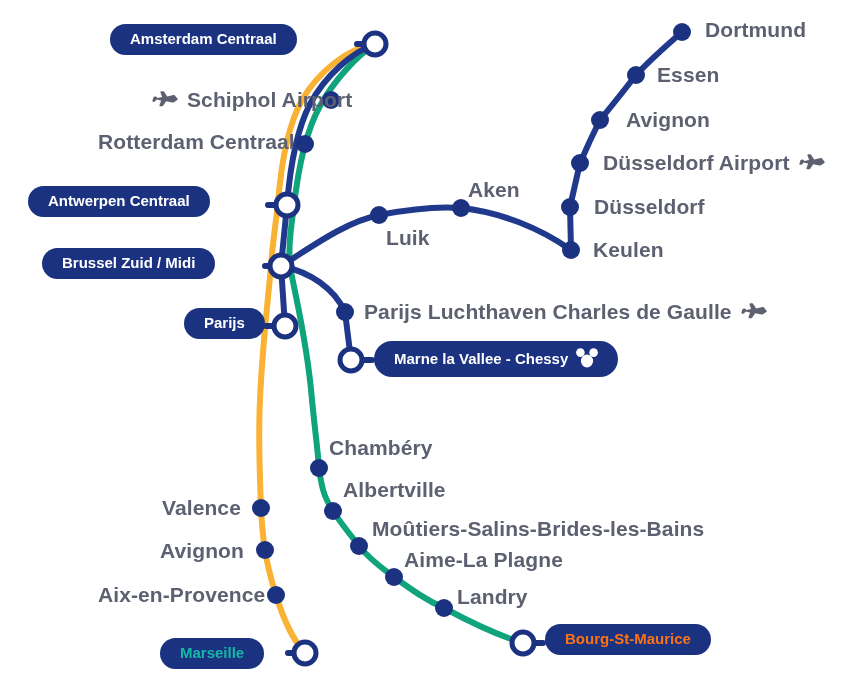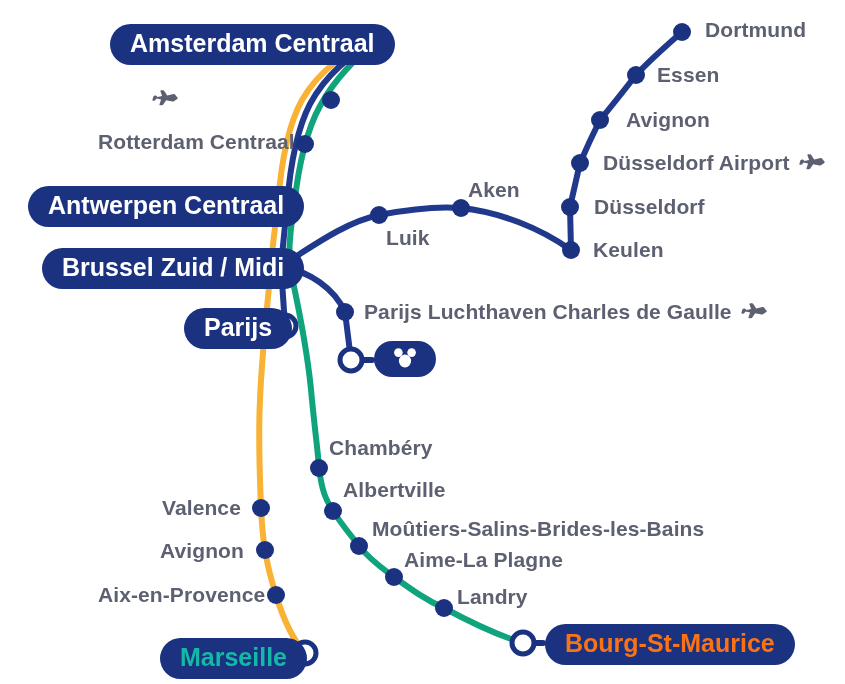--- a/index.html
+++ b/index.html
@@ -38,21 +38,21 @@
   .badge {
     position: absolute;
     display: flex;
     align-items: center;
     gap: 8px;
     background: #1b3281;
     color: #ffffff;
     border-radius: 22px;
     padding: 7px 20px 9px 20px;
     font-family: "Liberation Sans", sans-serif;
-    font-size: 25px;
+    font-size: 15px;
     font-weight: bold;
     white-space: nowrap;
     line-height: 1;
     box-sizing: border-box;
   }
   .badge-text {
     display: inline-block;
   }
   .mickey-icon {
     display: inline-block;
@@ -175,20 +175,21 @@
           <title>Marseille</title>
         </circle>
       </g>
   </svg>
 
   <div id="label-layer">
       <div class="plain-label" style="left: 152px; top: 89px; display: flex; align-items: center; gap: 9px;">
         <svg width="26" height="20" viewBox="0 0 26 20">
           <path fill="#5d6070" d="M25.2 8.3c.6.3.7 1.2.1 1.6l-3.4 2.3c-.4.3-.9.4-1.4.3l-6.3-1.3-3.1 4.6c-.2.3-.5.5-.9.5H8.3c-.6 0-1-.6-.8-1.1l1.6-4.7-4.4-.9-1.6 1.7c-.2.2-.5.4-.8.4H1.2c-.5 0-.9-.5-.8-1l1-3.2c.1-.4.4-.6.8-.7l1.1-.2c.3-.1.6 0 .9.1L5.6 8l4.5-.9L8.5 2.4c-.2-.6.2-1.1.8-1.1h1.9c.4 0 .7.2.9.5l3.1 4.6 6.3-1.3c.5-.1 1 0 1.4.3l2.3 2.9z"></path>
         </svg>
+        <span>Schiphol Airport</span>
       </div>
       <div class="plain-label" style="left: 98px; top: 131px; display: flex; align-items: center; gap: 9px;">
         <span>Rotterdam Centraal</span>
       </div>
       <div class="plain-label" style="left: 705px; top: 19px; display: flex; align-items: center; gap: 9px;">
         <span>Dortmund</span>
       </div>
       <div class="plain-label" style="left: 657px; top: 64px; display: flex; align-items: center; gap: 9px;">
         <span>Essen</span>
       </div>
@@ -252,20 +253,21 @@
       <div class="badge" style="left: 28px; top: 186px; background: rgb(27, 50, 129); color: rgb(255, 255, 255);">
         <span class="badge-text">Antwerpen Centraal</span>
       </div>
       <div class="badge" style="left: 42px; top: 248px; background: rgb(27, 50, 129); color: rgb(255, 255, 255);">
         <span class="badge-text">Brussel Zuid / Midi</span>
       </div>
       <div class="badge" style="left: 184px; top: 308px; background: rgb(27, 50, 129); color: rgb(255, 255, 255);">
         <span class="badge-text">Parijs</span>
       </div>
       <div class="badge" style="left: 374px; top: 341px; background: rgb(27, 50, 129); color: rgb(255, 255, 255);">
+        <span class="badge-text">Marne la Vallee - Chessy</span>
         <svg width="22" height="20" viewBox="0 0 22 20" class="mickey-icon">
           <circle cx="4.4" cy="4.6" r="4.3" fill="#ffffff"></circle>
           <circle cx="17.6" cy="4.6" r="4.3" fill="#ffffff"></circle>
           <ellipse cx="11" cy="13" rx="6.1" ry="6.4" fill="#ffffff"></ellipse>
         </svg>
       </div>
       <div class="badge" style="left: 160px; top: 638px; background: rgb(27, 50, 129); color: #14b8a6;">
         <span class="badge-text">Marseille</span>
       </div>
       <div class="badge" style="left: 545px; top: 624px; background: rgb(27, 50, 129); color: #f97316; justify-content: flex-end;">

